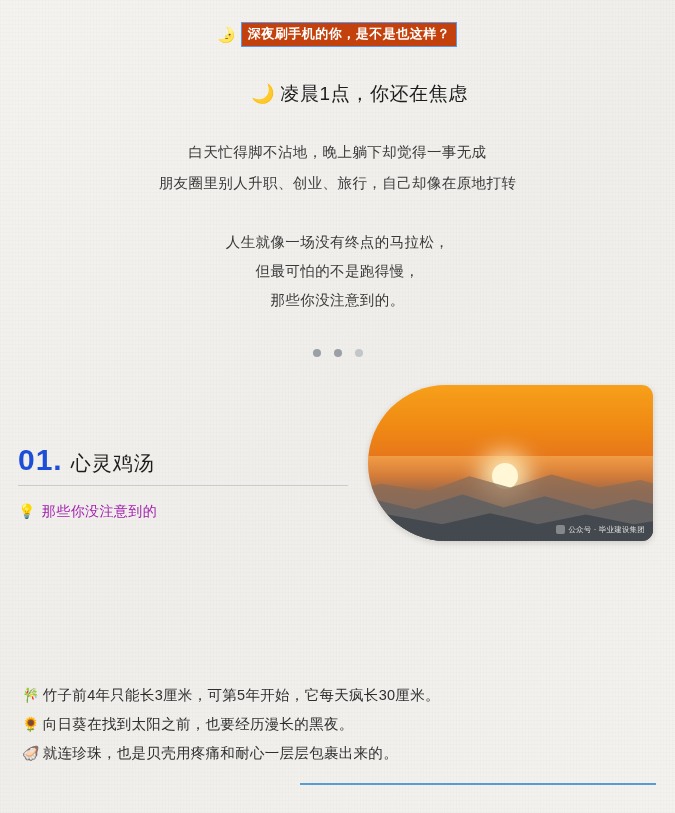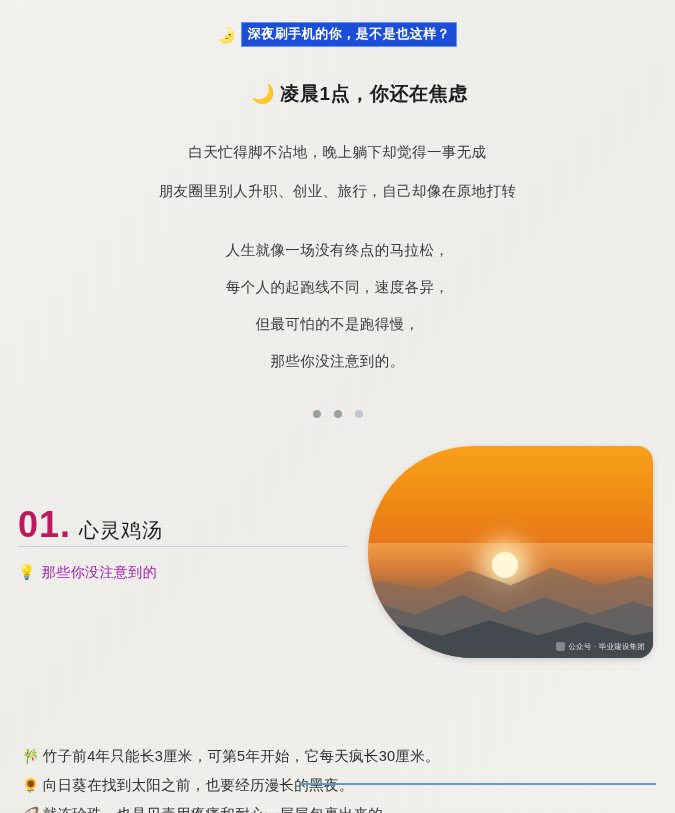--- a/index.html
+++ b/index.html
@@ -39,36 +39,36 @@
   .banner {
     display: inline-flex;
     align-items: center;
     gap: 4px;
     font-size: 13px;
     font-weight: bold;
     color: #ffffff;
     letter-spacing: 0.5px;
   }
   .banner-text {
-    background: #1d4ed8;
+    background: #c2410c;
     padding: 3px 6px 4px 6px;
     border: 1px solid #5b96f0;
     line-height: 1.25;
   }
   .banner-emoji {
     font-size: 15px;
     line-height: 1;
   }
 
   
   .main-title {
     margin-top: 34px;
     text-align: center;
     font-size: 19px;
-    font-weight: bold;
+    font-weight: normal;
     color: #1d1d1d;
     letter-spacing: 0.6px;
     padding-left: 44px;
   }
   .main-title .t-emoji {
     color: #f0b429;
     margin-right: 5px;
   }
 
   
@@ -78,21 +78,21 @@
     color: #3a3a3a;
     font-size: 14.5px;
     line-height: 2.15;
     letter-spacing: 0.4px;
   }
   .para-block.second {
     margin-top: 28px;
     line-height: 2.0;
   }
   .para-block p {
-    margin: 8px;
+    margin: 0;
   }
 
   
   .dots {
     margin-top: 34px;
     display: flex;
     justify-content: center;
     gap: 13px;
   }
   .dot {
@@ -109,21 +109,21 @@
   .section {
     position: relative;
     margin-top: 28px;
     height: 290px;
   }
   .photo {
     position: absolute;
     right: 22px;
     top: 0;
     width: 285px;
-    height: 212px;
+    height: 156px;
     border-radius: 110px 16px 16px 110px;
     overflow: hidden;
     box-shadow: 0 2px 6px rgba(0,0,0,0.15);
   }
   .photo .sky {
     position: absolute;
     inset: 0;
     background: linear-gradient(180deg,
       #f7a01a 0%,
       #f08a13 26%,
@@ -203,23 +203,23 @@
   
   .sec-head {
     position: absolute;
     left: 18px;
     top: 58px;
     display: flex;
     align-items: baseline;
     gap: 8px;
   }
   .sec-num {
-    font-size: 36px;
+    font-size: 30px;
     font-weight: bold;
-    color: #be185d;
+    color: #1d4ed8;
     letter-spacing: 1px;
   }
   .sec-title {
     font-size: 20px;
     font-weight: normal;
     color: #1d1d1d;
     letter-spacing: 1px;
   }
   .sec-rule {
     position: absolute;
@@ -292,21 +292,20 @@
     <span class="t-emoji">🌙</span><span>凌晨1点，你还在焦虑</span>
   </div>
 
   <div class="para-block">
     <p>白天忙得脚不沾地，晚上躺下却觉得一事无成</p>
     <p>朋友圈里别人升职、创业、旅行，自己却像在原地打转</p>
   </div>
 
   <div class="para-block second">
     <p>人生就像一场没有终点的马拉松，</p>
-    <p>每个人的起跑线不同，速度各异，</p>
     <p>但最可怕的不是跑得慢，</p>
     <p>那些你没注意到的。</p>
   </div>
 
   <div class="dots">
     <span class="dot"></span>
     <span class="dot"></span>
     <span class="dot dim"></span>
   </div>
 

